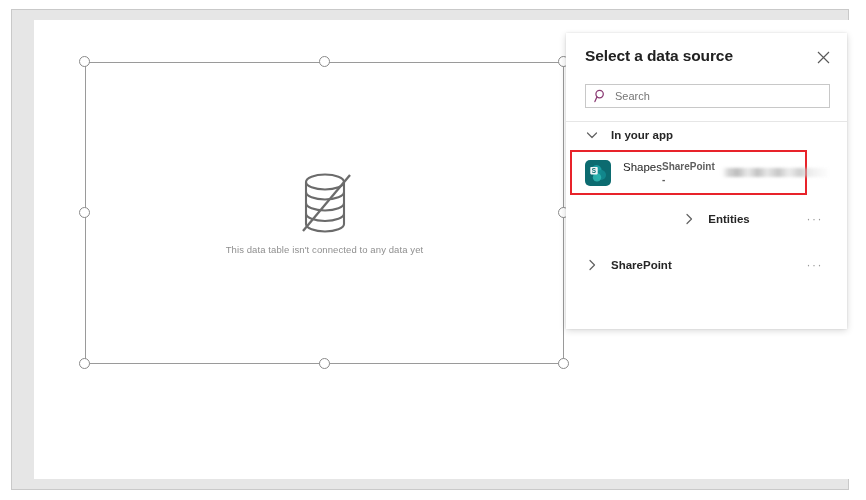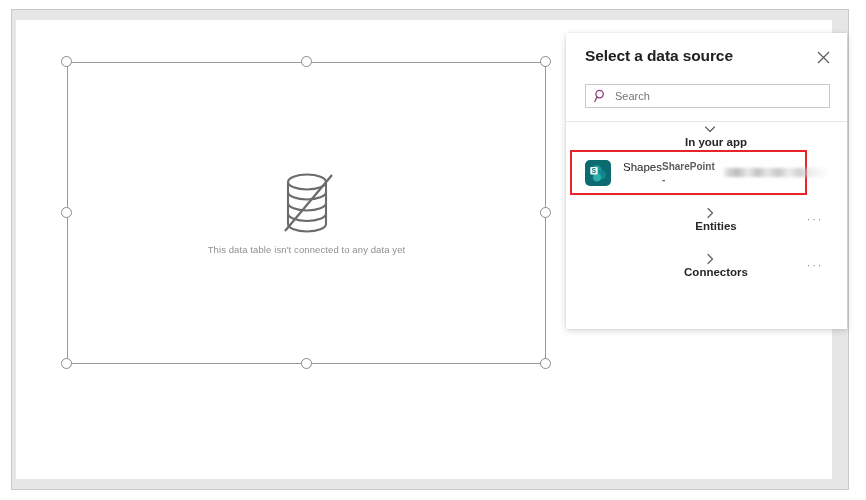--- a/index.html
+++ b/index.html
@@ -26,21 +26,21 @@
   #frame-border {
     position: absolute;
     left: 11px; top: 9px;
     width: 838px; height: 481px;
     border: 1px solid #c9c9c9;
     box-sizing: border-box;
     background: #e6e6e6;
   }
   #canvas-surface {
     position: absolute;
-    left: 16px; top: 20px;
+    left: 34px; top: 20px;
     width: 816px; height: 459px;
     background: #ffffff;
     box-sizing: border-box;
   }
 
   
   #datatable-selection {
     position: absolute;
     left: 51px; top: 42px;
     width: 479px; height: 302px;
@@ -173,21 +173,20 @@
   }
 
   .panel-group-header {
     position: relative;
     display: flex;
     align-items: center;
     height: 26px;
     padding-left: 19px;
     cursor: pointer;
     box-sizing: border-box;
-    flex-direction: column;
   }
   .chev {
     width: 14px; height: 14px;
     flex: none;
     margin-right: 12px;
   }
   .group-label {
     font-size: 11.5px;
     color: #262626;
     font-weight: 600;
@@ -256,21 +255,21 @@
         rgba(206,206,206,0.50) 42%,
         rgba(182,182,182,0.78) 52%,
         rgba(210,210,210,0.42) 62%,
         rgba(188,188,188,0.72) 72%,
         rgba(212,212,212,0.40) 82%,
         rgba(220,220,220,0.22) 92%,
         rgba(230,230,230,0.00) 100%);
     filter: blur(1.4px);
   }
 
-  #group-entities { position: absolute; left: 0; top: 84px; width: 281px; }
+  #group-entities { position: absolute; left: 0; top: 84px; width: 281px; justify-content: center; }
   #group-connectors { position: absolute; left: 0; top: 130px; width: 281px; }
 </style>
 </head>
 <body>
 
 <div id="app-frame">
 
   <div id="frame-border"></div>
 
   <div id="canvas-surface">
@@ -362,20 +361,20 @@
           <path d="M5 2.5 L9.5 7 L5 11.5" stroke-linecap="round" stroke-linejoin="round"></path>
         </svg>
         <span class="group-label">Entities</span>
         <span class="group-ellipsis">···</span>
       </div>
 
       <div id="group-connectors" class="panel-group-header">
         <svg class="chev" viewBox="0 0 14 14" fill="none" stroke="#616161" stroke-width="1.2">
           <path d="M5 2.5 L9.5 7 L5 11.5" stroke-linecap="round" stroke-linejoin="round"></path>
         </svg>
-        <span class="group-label">Connectors</span>
+        <span class="group-label">SharePoint</span>
         <span class="group-ellipsis">···</span>
       </div>
 
     </div>
   </div>
 
 </div>
 
 </body></html>

